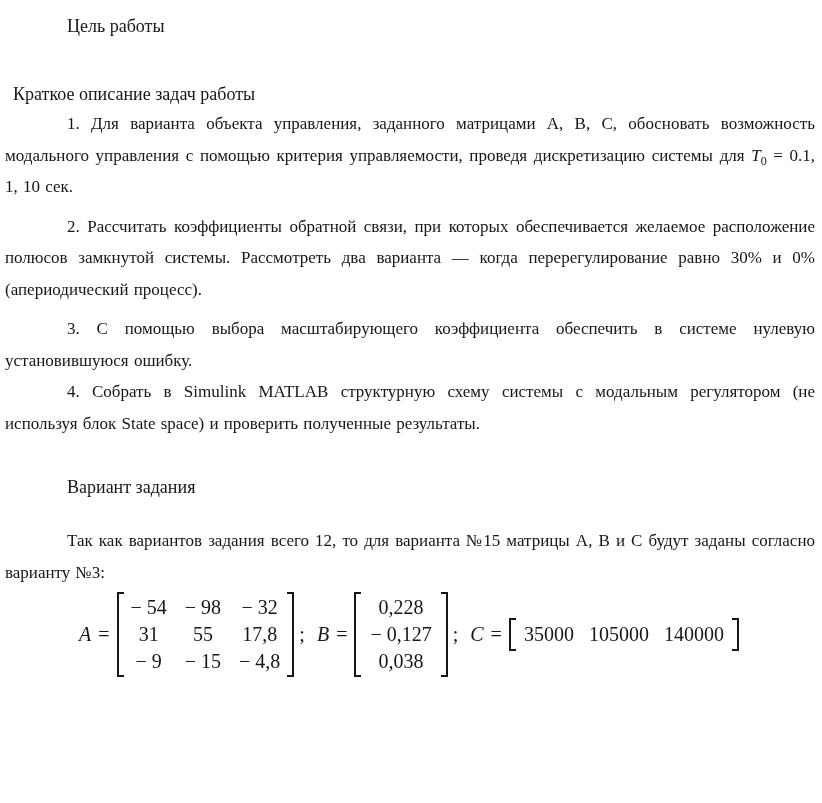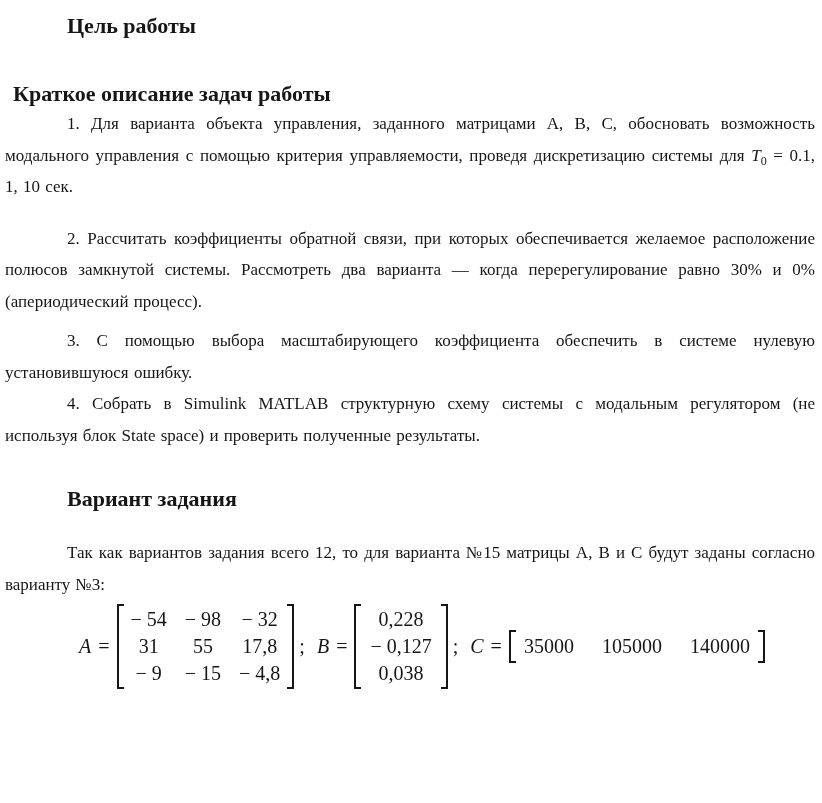--- a/index.html
+++ b/index.html
@@ -9,38 +9,38 @@
     height: 803px;
     box-sizing: border-box;
     background: #ffffff;
     color: #161616;
     font-family: "Liberation Serif", serif;
     font-size: 17px;
     padding: 6px 7px 0 5px;
     overflow: hidden;
   }
   .heading {
-    font-weight: bold;
-    font-size: 22px;
+    font-weight: normal;
+    font-size: 18px;
     line-height: 28px;
     margin: 0 0 0 62px;
   }
   .heading.h-goal    { margin-top: 6px; }
   .heading.h-tasks   { margin-top: 40px; margin-left: 8px; }
   .heading.h-variant { margin-top: 34px; }
   .para {
     margin: 0;
     text-align: justify;
     text-indent: 62px;
     line-height: 31.5px;
     word-spacing: 1px;
   }
   .para.p-goal    { margin-top: 28px; }
   .para.p-task1   { }
-  .para.p-task2   { margin-top: 20px; }
+  .para.p-task2   { margin-top: 8px; }
   .para.p-task3   { margin-top: 8px; }
   .para.p-task4   { }
   .para.p-variant { margin-top: 24px; }
   .ivar { font-style: italic; }
   sub.vsub { font-size: 12px; line-height: 0; }
 
   
   .math-row {
     display: flex;
     align-items: center;
@@ -64,21 +64,21 @@
   }
   .matcol {
     display: grid;
     grid-template-columns: max-content;
     justify-items: center;
     align-content: center;
     padding: 2px 9px;
   }
   .matrow {
     display: flex;
-    gap: 28px;
+    gap: 15px;
     align-items: center;
     padding: 3px 8px;
   }
   .mcell { line-height: 27px; white-space: nowrap; }
   .msep { margin: 0 12px 0 5px; align-self: center; }
 </style>
 </head>
 <body>
 
 <div class="page">

